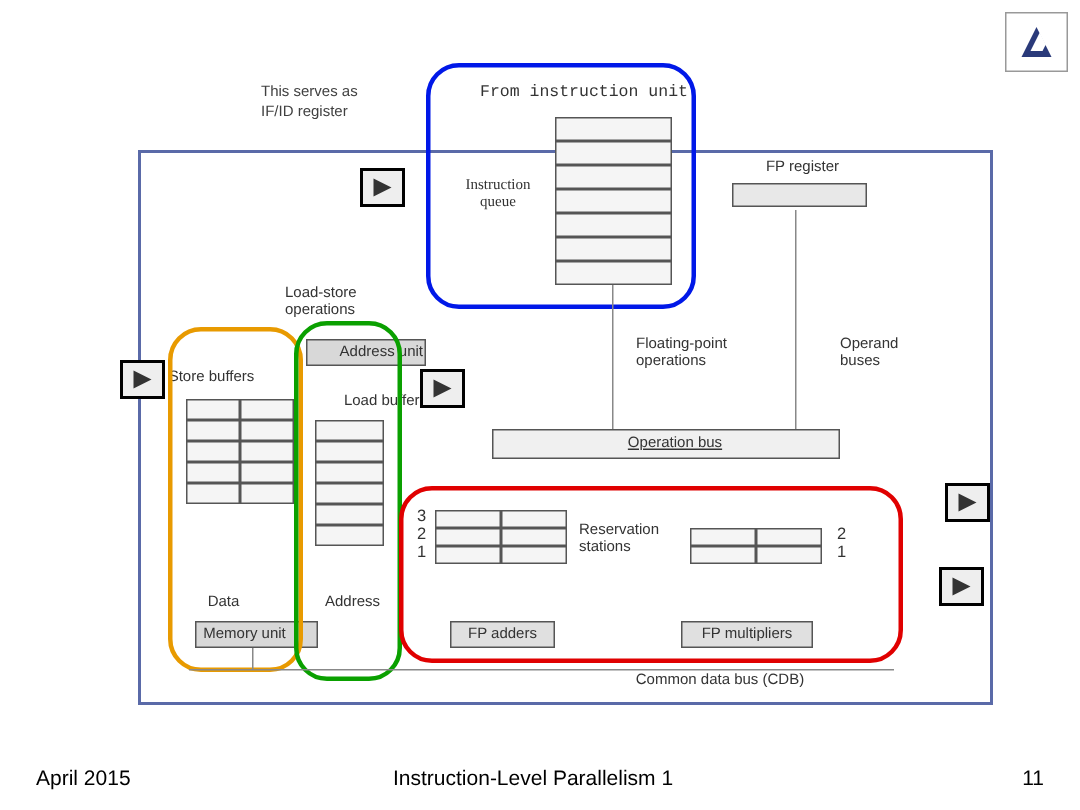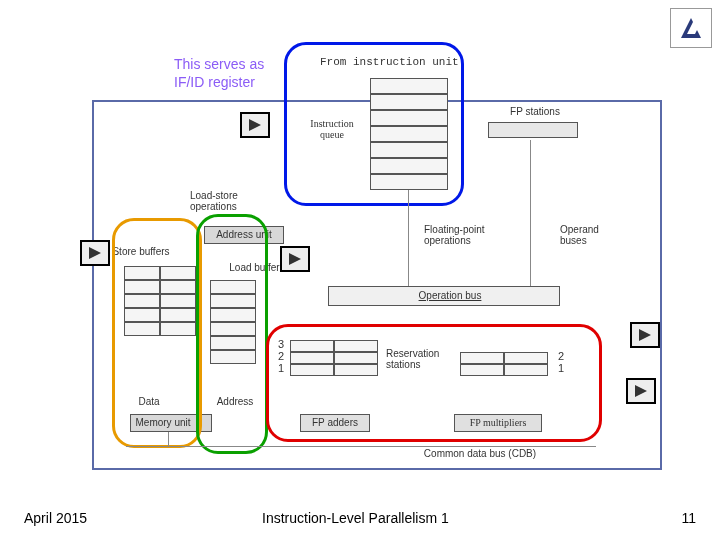--- a/index.html
+++ b/index.html
@@ -6,21 +6,21 @@
   body {
     margin: 0;
     width: 720px;
     height: 540px;
     font-family: Arial, Helvetica, sans-serif;
     background: #fff;
     position: relative;
     overflow: hidden;
   }
   .label { position: absolute; font-size: 11px; color: #333; }
-  .annotation { position: absolute; font-size: 14px; color: #8b5cf6; line-height: 1.3; }
+  .annotation { position: absolute; font-size: 10px; color: #404040; line-height: 1.3; }
   .box { position: absolute; border: 1px solid #555; background: #e8e8e8; }
   .box-label { position: absolute; font-size: 10px; text-align: center; color: #333; }
   .highlight { position: absolute; border-radius: 22px; background: transparent; }
   .arrow-btn { position: absolute; width: 30px; height: 26px; border: 2px solid #000; background: #eee; display: flex; align-items: center; justify-content: center; cursor: pointer; }
   .arrow-btn svg { width: 16px; height: 16px; }
   .footer { position: absolute; bottom: 14px; font-size: 14px; color: #000; }
   .logo { position: absolute; top: 8px; right: 8px; width: 42px; height: 40px; border: 1px solid #999; display: flex; align-items: center; justify-content: center; }
   .logo svg { width: 32px; height: 32px; }
   .queue-slot { position: absolute; border: 1px solid #555; height: 16px; background: #f5f5f5; }
   .grid-slot { position: absolute; border: 1px solid #555; background: #f5f5f5; }
@@ -50,28 +50,28 @@
 <div class="queue-slot" style="left:370px; top:78px; width:78px;"></div>
 <div class="queue-slot" style="left:370px; top:94px; width:78px;"></div>
 <div class="queue-slot" style="left:370px; top:110px; width:78px;"></div>
 <div class="queue-slot" style="left:370px; top:126px; width:78px;"></div>
 <div class="queue-slot" style="left:370px; top:142px; width:78px;"></div>
 <div class="queue-slot" style="left:370px; top:158px; width:78px;"></div>
 <div class="queue-slot" style="left:370px; top:174px; width:78px;"></div>
 <div class="box-label" style="left:300px; top:118px; width:64px;font-family:Liberation Serif, serif;">Instruction queue</div>
 
 <div class="box" style="left:488px; top:122px; width:90px; height:16px;"></div>
-<div class="box-label" style="left:490px; top:106px; width:90px;">FP stations</div>
+<div class="box-label" style="left:490px; top:106px; width:90px;">FP register</div>
 
 <div class="highlight" style="left:284px; top:42px; width:180px; height:164px; border:3px solid #0018e8;"></div>
 
 <div class="box-label" style="left:190px; top:190px; width:80px; text-align:left;">Load-store operations</div>
 
 <div class="box" style="left:204px; top:226px; width:80px; height:18px; background:#d8d8d8;"></div>
-<div class="box-label" style="left:206px; top:229px; width:76px;">Address unit</div>
+<div class="box-label" style="left:206px; top:229px; width:76px;text-align:right;">Address unit</div>
 
 <div class="box-label" style="left:106px; top:246px; width:70px;">Store buffers</div>
 <div class="grid-slot" style="left:124px; top:266px; width:36px; height:14px;"></div>
 <div class="grid-slot" style="left:160px; top:266px; width:36px; height:14px;"></div>
 <div class="grid-slot" style="left:124px; top:280px; width:36px; height:14px;"></div>
 <div class="grid-slot" style="left:160px; top:280px; width:36px; height:14px;"></div>
 <div class="grid-slot" style="left:124px; top:294px; width:36px; height:14px;"></div>
 <div class="grid-slot" style="left:160px; top:294px; width:36px; height:14px;"></div>
 <div class="grid-slot" style="left:124px; top:308px; width:36px; height:14px;"></div>
 <div class="grid-slot" style="left:160px; top:308px; width:36px; height:14px;"></div>
@@ -110,21 +110,21 @@
 <div class="label" style="left:278px; top:338px;">3</div>
 <div class="label" style="left:278px; top:350px;">2</div>
 <div class="label" style="left:278px; top:362px;">1</div>
 <div class="label" style="left:558px; top:350px;">2</div>
 <div class="label" style="left:558px; top:362px;">1</div>
 
 <div class="box" style="left:300px; top:414px; width:70px; height:18px; background:#e0e0e0;"></div>
 <div class="box-label" style="left:302px; top:417px; width:66px;">FP adders</div>
 
 <div class="box" style="left:454px; top:414px; width:88px; height:18px; background:#e0e0e0;"></div>
-<div class="box-label" style="left:456px; top:417px; width:84px;font-family:Liberation Serif, serif;">FP multipliers</div>
+<div class="box-label" style="left:456px; top:417px; width:84px;">FP multipliers</div>
 
 <div class="box" style="left:130px; top:414px; width:82px; height:18px; background:#d8d8d8;"></div>
 <div class="box-label" style="left:132px; top:417px; width:62px;">Memory unit</div>
 
 <div class="box-label" style="left:134px; top:396px; width:30px;">Data</div>
 <div class="box-label" style="left:210px; top:396px; width:50px;">Address</div>
 
 <div class="box-label" style="left:400px; top:448px; width:160px;">Common data bus (CDB)</div>
 
 <div class="highlight" style="left:112px; top:218px; width:90px; height:230px; border:3px solid #e89a00;"></div>

